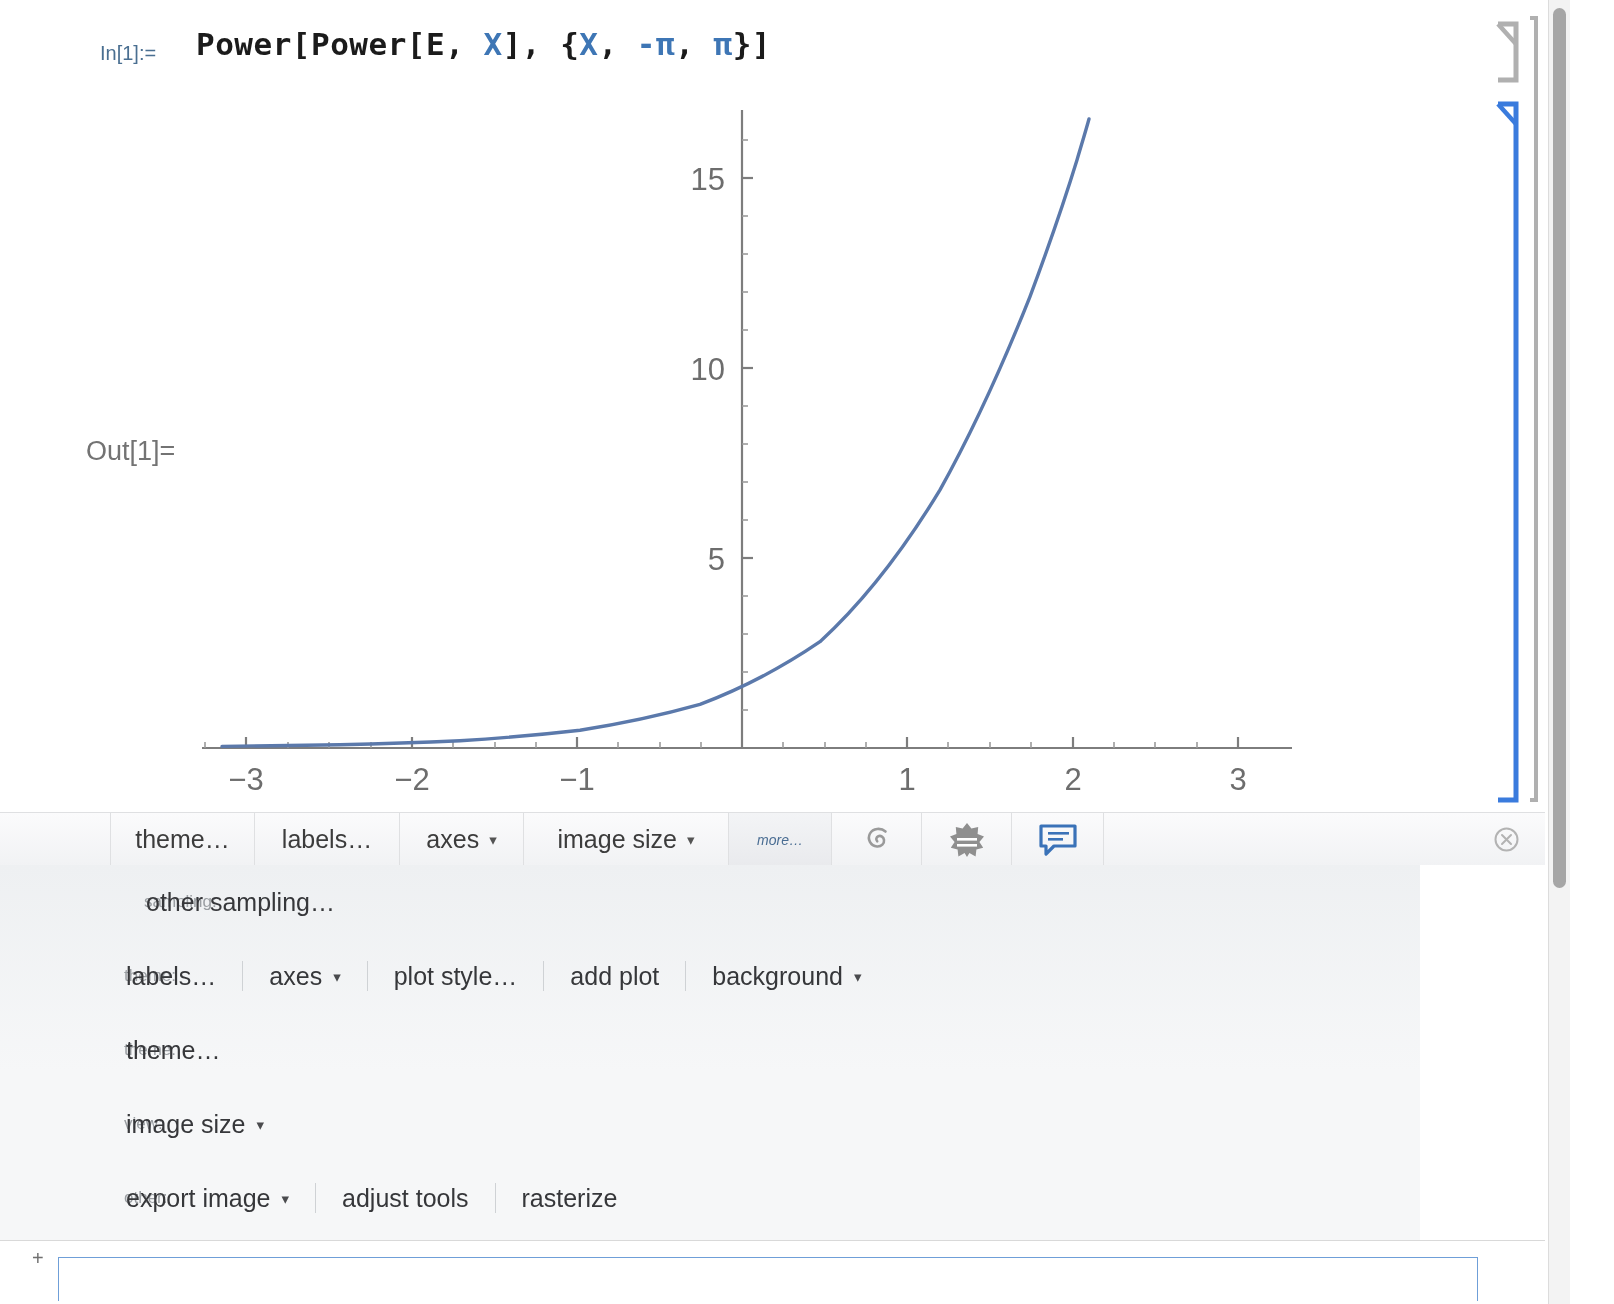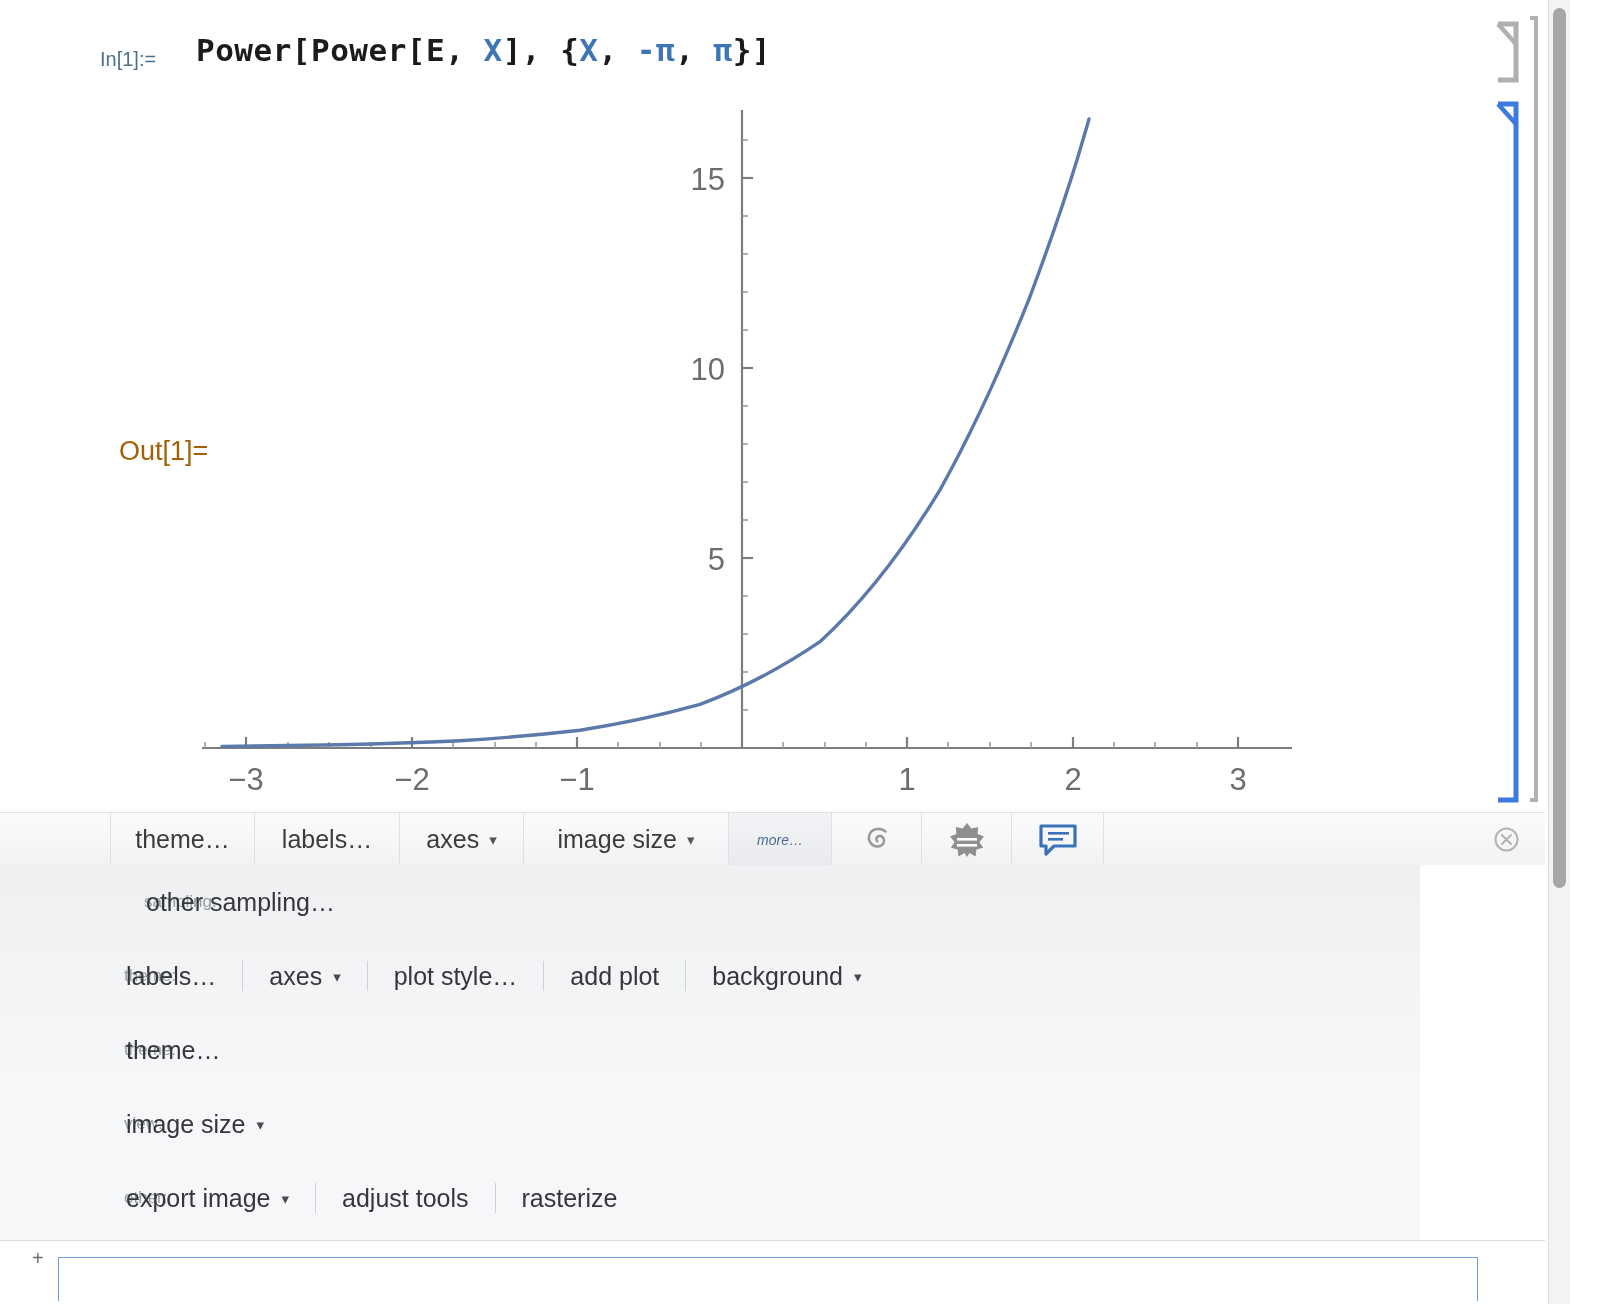--- a/index.html
+++ b/index.html
@@ -30,21 +30,21 @@
     left: 0; top: 0;
     width: 1545px;
     height: 812px;
     background: #ffffff;
     overflow: hidden;
   }
 
   
   #input-cell {
     position: absolute;
-    left: 0; top: 28px;
+    left: 0; top: 22px;
     width: 1440px;
     height: 62px;
   }
   #in-label {
     position: absolute;
     left: 100px; top: 20px;
     font-size: 20px;
     color: #4a6f91;
     font-family: "Liberation Sans", sans-serif;
     letter-spacing: 0px;
@@ -60,23 +60,22 @@
     white-space: nowrap;
     letter-spacing: 0.5px;
   }
   #input-code .var { color: #3e76b5; }
 
   
   #out-label {
     position: absolute;
     left: 86px; top: 436px;
     font-size: 27px;
-    color: #a16207;
+    color: #737373;
     white-space: nowrap;
-    margin-left: 33px;
   }
 
   
   #plot-graphic {
     position: absolute;
     left: 180px; top: 100px;
     width: 1130px;
     height: 700px;
   }
   #plot-svg { display: block; }

